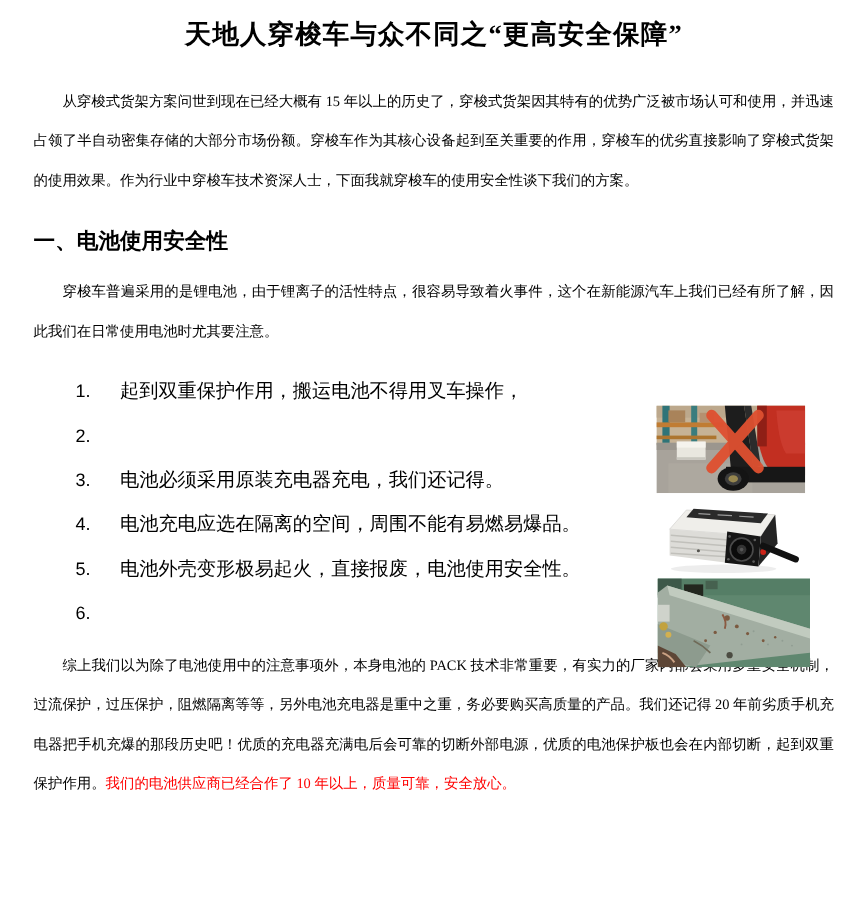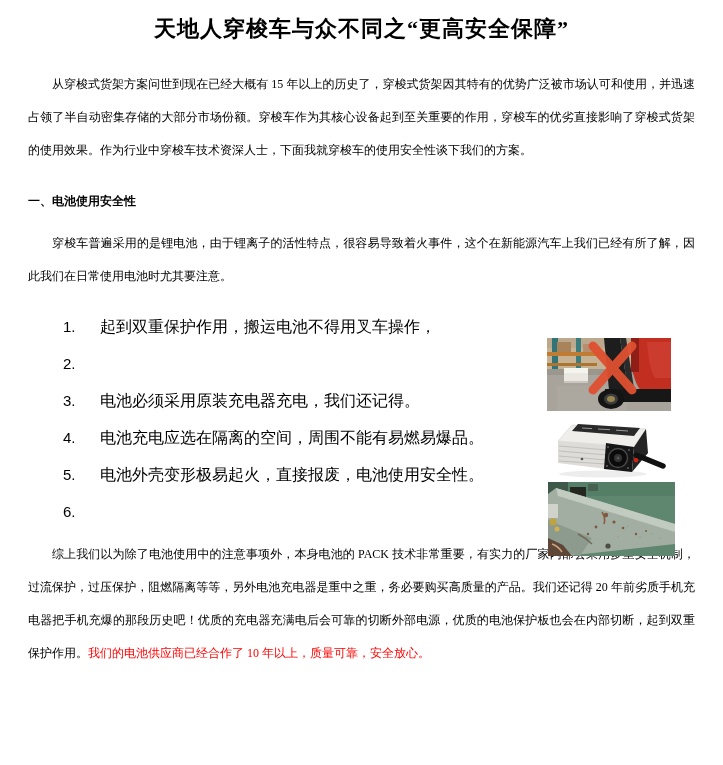--- a/index.html
+++ b/index.html
@@ -18,21 +18,21 @@
     letter-spacing:1px;
   }
   .para{
     font-size:12px;line-height:33px;
     text-align:justify;
     margin:0 28px;
     text-indent:2em;
   }
   .intro{margin-top:23px;}
   .sec-heading{
-    font-size:12px;line-height:26px;font-weight:bold;
+    font-size:18px;line-height:26px;font-weight:bold;
     margin:21px 28px 0 28px;
   }
   .lead{margin-top:13px;}
   .rules{
     list-style:none;
     margin:23px 0 0 63px;padding:0;
     width:460px;
   }
   .rules li{
     display:flex;

